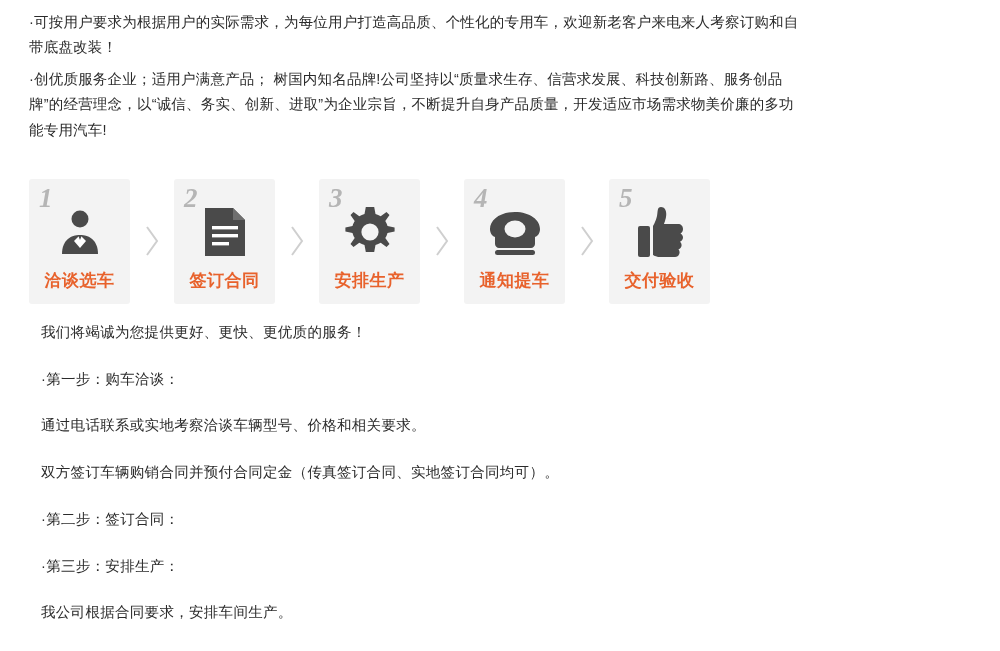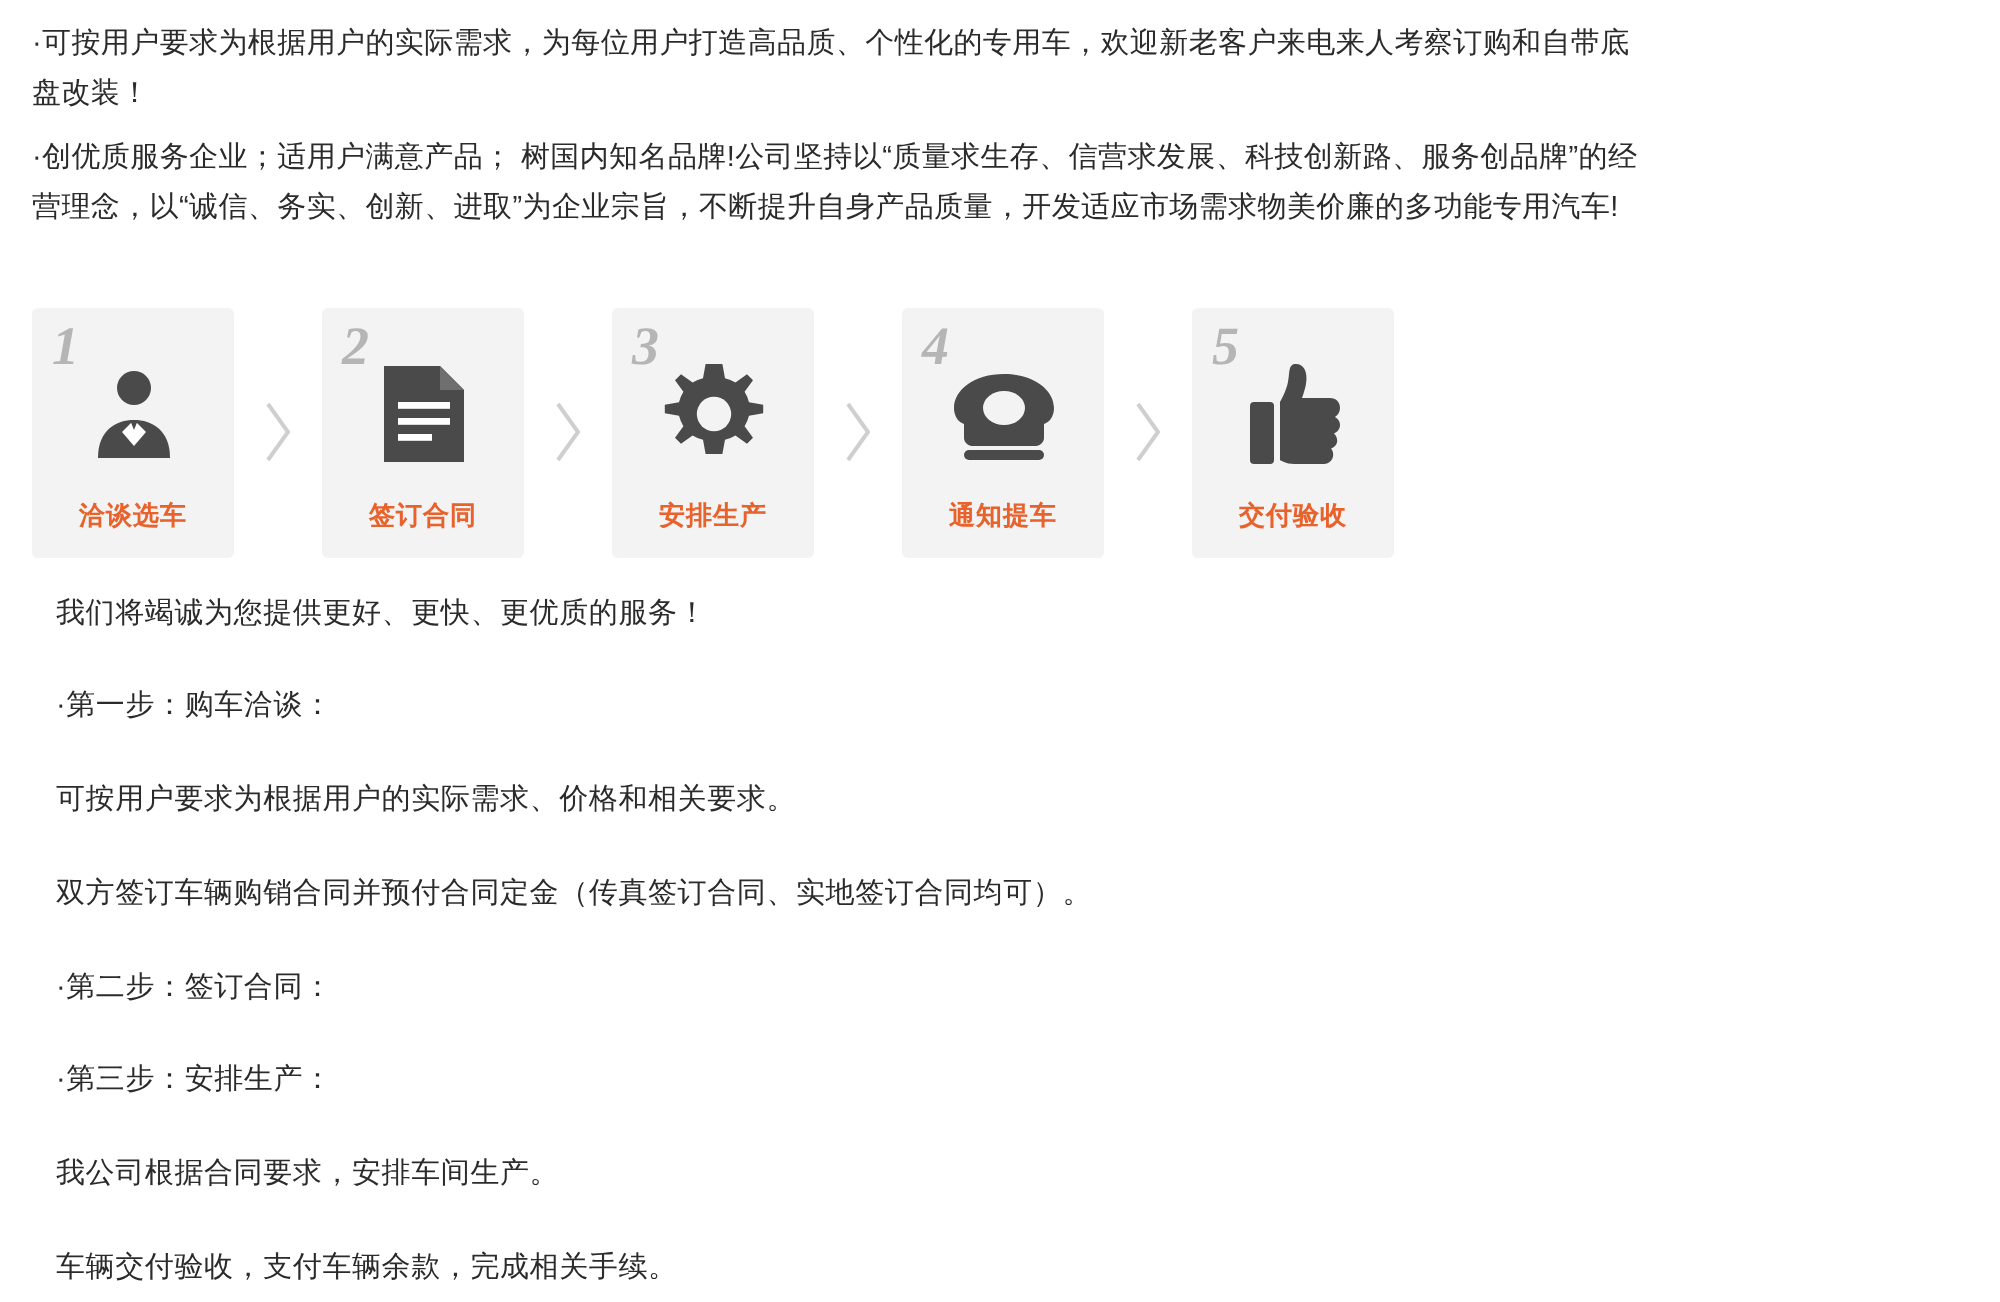--- a/index.html
+++ b/index.html
@@ -12,21 +12,21 @@
     height: 651px;
     font-family: "Liberation Sans", sans-serif;
     color: #333333;
     overflow: hidden;
   }
   .page {
     position: relative;
     width: 836px;
     height: 651px;
     box-sizing: border-box;
-    padding: 0 16px;
+    padding: 0 29px;
   }
 
   
   .intro {
     padding-top: 10px;
   }
   .intro p {
     margin: 0 0 6px 0;
     font-size: 14.5px;
     line-height: 1.75;
@@ -71,21 +71,21 @@
     align-items: center;
     justify-content: center;
   }
   .step-icon svg { display: block; }
   .step-label {
     position: absolute;
     bottom: 12px;
     left: 0;
     width: 101px;
     text-align: center;
-    font-size: 13px;
+    font-size: 17px;
     font-weight: bold;
     color: #e8622c;
     letter-spacing: 0.5px;
   }
   .arrow {
     flex: 0 0 auto;
     width: 44px;
     height: 125px;
     display: flex;
     align-items: center;
@@ -203,21 +203,21 @@
         </svg>
       </div>
       <div class="step-label">交付验收</div>
     </div>
 
   </div>
 
   <div class="body-text">
     <p>我们将竭诚为您提供更好、更快、更优质的服务！</p>
     <p>·第一步：购车洽谈：</p>
-    <p>可按用户要求为根据用户的实际需求、价格和相关要求。</p>
+    <p>通过电话联系或实地考察洽谈车辆型号、价格和相关要求。</p>
     <p>双方签订车辆购销合同并预付合同定金（传真签订合同、实地签订合同均可）。</p>
     <p>·第二步：签订合同：</p>
     <p>·第三步：安排生产：</p>
     <p>我公司根据合同要求，安排车间生产。</p>
     <p>车辆交付验收，支付车辆余款，完成相关手续。</p>
 
   </div>
 
 </div>
 

